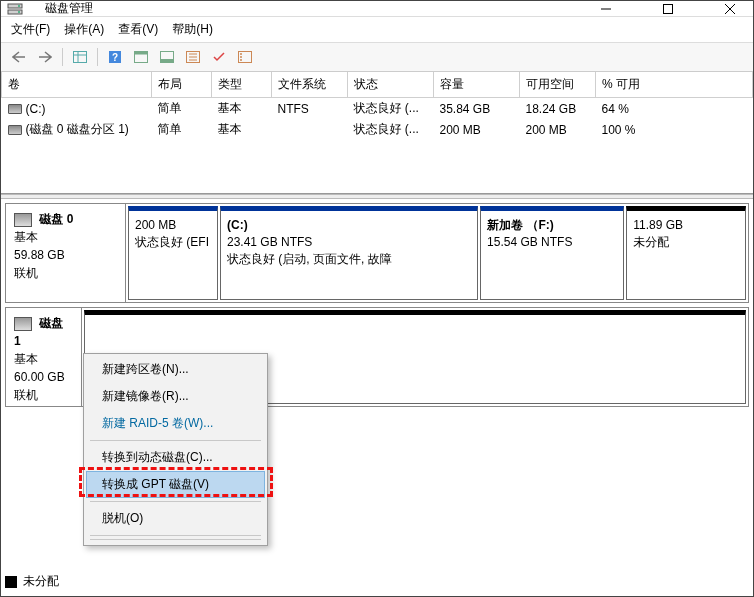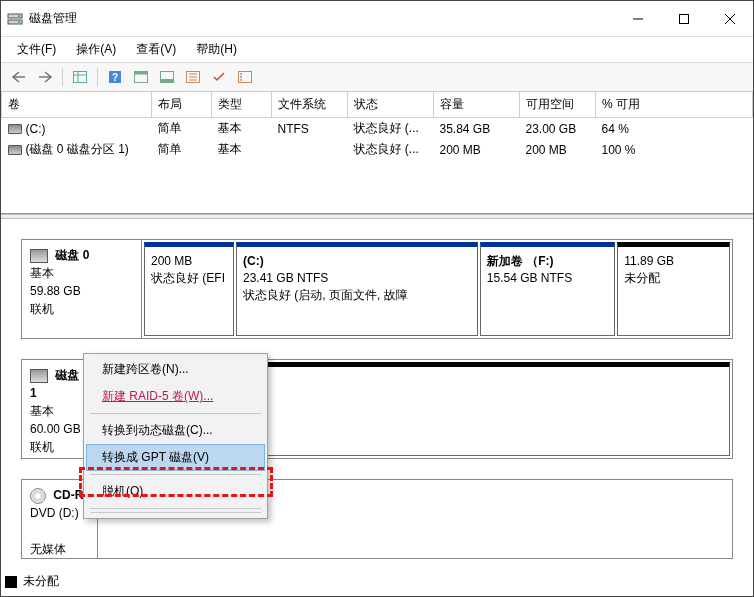--- a/index.html
+++ b/index.html
@@ -12,43 +12,44 @@
     width: 754px;
     height: 597px;
     border: 1px solid #444;
     overflow: hidden;
     position: relative;
   }
   
   .titlebar {
     display: flex;
     align-items: center;
-    height: 36px;
+    height: 16px;
     padding: 0 0 0 6px;
     border-bottom: 1px solid #ddd;
+    gap: 16px;
   }
   .titlebar .app-icon {
     width: 16px; height: 16px;
     display: inline-flex; align-items: center; justify-content: center;
     margin-right: 6px;
   }
   .titlebar .title { flex: 1; }
   .win-btn {
     width: 46px; height: 30px;
     display: inline-flex; align-items: center; justify-content: center;
     font-size: 12px;
   }
   
   .menubar {
     display: flex;
     gap: 14px;
     padding: 4px 10px;
     border-bottom: 1px solid #ddd;
   }
-  .menubar span { cursor: default; margin-left: 6px; }
+  .menubar span { cursor: default; }
   
   .toolbar {
     display: flex;
     align-items: center;
     gap: 2px;
     padding: 3px 6px;
     border-bottom: 1px solid #ccc;
     background: #f7f7f7;
   }
   .tb-btn {
@@ -97,21 +98,21 @@
     border-bottom: 1px solid #bbb;
     cursor: row-resize;
   }
   
   .disk-area {
     overflow: hidden;
   }
   .disk-row {
     display: flex;
     border: 1px solid #888;
-    margin: 20px;
+    margin: 4px;
   }
   .disk-label {
     width: 120px;
     border-right: 1px solid #888;
     padding: 6px 8px;
     line-height: 1.5;
   }
   .disk-label .dname { font-weight: bold; }
   .disk-icon {
     display: inline-block;
@@ -147,21 +148,21 @@
     background: #f2f2f2;
     border: 1px solid #a0a0a0;
     box-shadow: 3px 3px 6px rgba(0,0,0,.25);
     padding: 2px;
     z-index: 50;
   }
   .ctx-item {
     padding: 5px 16px;
     cursor: default;
   }
-  .ctx-item.disabled { color: #be185d; text-decoration: underline; }
+  .ctx-item.disabled { color: #0369a1; }
   .ctx-sep { height: 1px; background: #c8c8c8; margin: 3px 4px; }
   .ctx-item.highlight {
     background: #bcd8f0;
     border: 1px solid #7eb4e0;
     padding: 4px 15px;
   }
   .highlight-box {
     position: absolute;
     left: 78px;
     top: 466px;
@@ -312,21 +313,21 @@
       </tr>
     </thead>
     <tbody>
       <tr>
         <td><span class="vol-row-icon"></span><span>(C:)</span></td>
         <td>简单</td>
         <td>基本</td>
         <td>NTFS</td>
         <td>状态良好 (...</td>
         <td>35.84 GB</td>
-        <td>23.00 GB</td>
+        <td>18.24 GB</td>
         <td>64 %</td>
       </tr>
       <tr>
         <td><span class="vol-row-icon"></span><span>(磁盘 0 磁盘分区 1)</span></td>
         <td>简单</td>
         <td>基本</td>
         <td></td>
         <td>状态良好 (...</td>
         <td>200 MB</td>
         <td>200 MB</td>
@@ -375,34 +376,26 @@
       <span class="dname">磁盘 1</span><br>
       <span>基本</span><br>
       <span>60.00 GB</span><br>
       <span>联机</span>
     </div>
     <div class="part-strip">
       <div class="part unalloc" style="flex:1"></div>
     </div>
   </div>
 
-  <div class="disk-row med">
-    <div class="disk-label" style="width:76px">
-      <span style="display:inline-block;width:16px;height:16px;border-radius:50%;background:radial-gradient(circle,#fff 20%,#bde 40%,#edb 60%,#fff 80%);border:1px solid #888;vertical-align:middle;margin-right:4px"></span>
-      <span class="dname">CD-R</span><br>
-      <span>DVD (D:)</span><br><br>
-      <span>无媒体</span>
-    </div>
-    <div class="part-strip"></div>
-  </div>
 
 </div>
 
 <div class="ctx-menu">
   <div class="ctx-item">新建跨区卷(N)...</div>
+  <div class="ctx-item">新建镜像卷(R)...</div>
   <div class="ctx-item disabled">新建 RAID-5 卷(W)...</div>
   <div class="ctx-sep"></div>
   <div class="ctx-item">转换到动态磁盘(C)...</div>
   <div class="ctx-item highlight">转换成 GPT 磁盘(V)</div>
   <div class="ctx-sep"></div>
   <div class="ctx-item">脱机(O)</div>
   <div class="ctx-sep"></div>
   <div class="ctx-sep"></div>
 
 </div>

